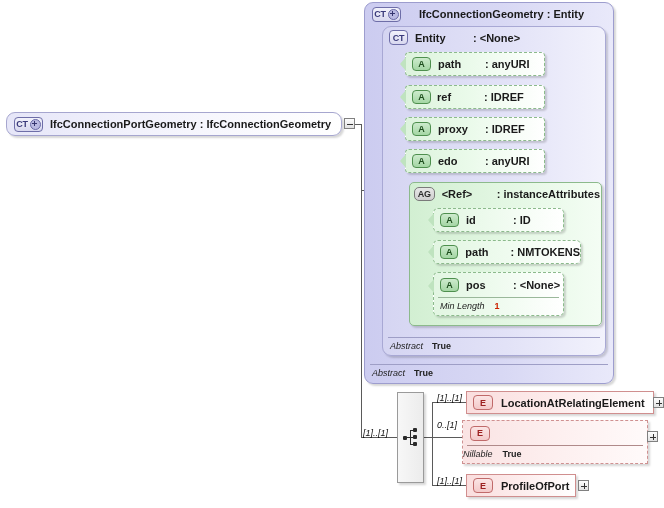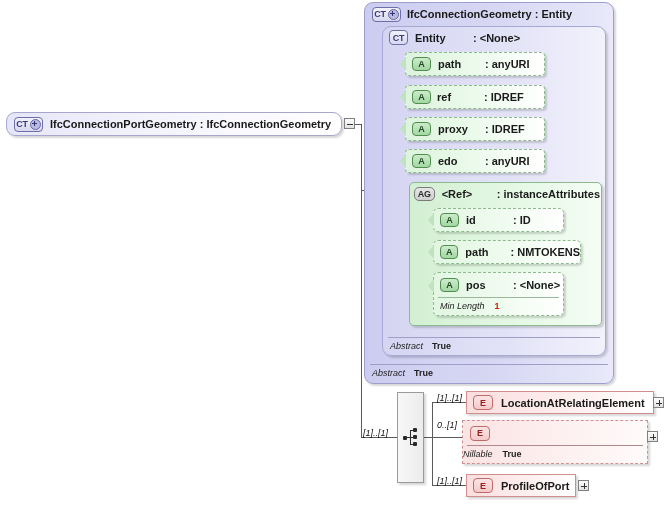--- a/index.html
+++ b/index.html
@@ -173,21 +173,21 @@
   <span class="name" style="margin-left:7px;">IfcConnectionPortGeometry : IfcConnectionGeometry</span>
 </div>
 <div class="tog" style="left:344px;top:118px;"></div>
 
 <div class="abs rbox shadow ct-outer" style="left:364px;top:2px;width:250px;height:382px;"></div>
 
 <div class="abs" style="left:372px;top:5px;width:238px;height:18px;display:flex;align-items:center;">
   <span class="badge badge-ct">
     CT<span class="plus"></span>
   </span>
-  <span class="hdr" style="margin-left:6px;">IfcConnectionGeometry : Entity</span>
+  <span class="hdr" style="margin-left:18px;">IfcConnectionGeometry : Entity</span>
 </div>
 
 <div class="abs facet-rule-c" style="left:370px;top:364px;width:238px;height:1px;"></div>
 <div class="abs" style="left:372px;top:366px;width:200px;height:13px;display:flex;align-items:center;gap:9px;">
   <span class="prop-key">Abstract</span>
   <span class="prop-val">True</span>
 </div>
 
 <div class="abs rbox shadow ct-inner" style="left:382px;top:26px;width:224px;height:330px;"></div>
 

